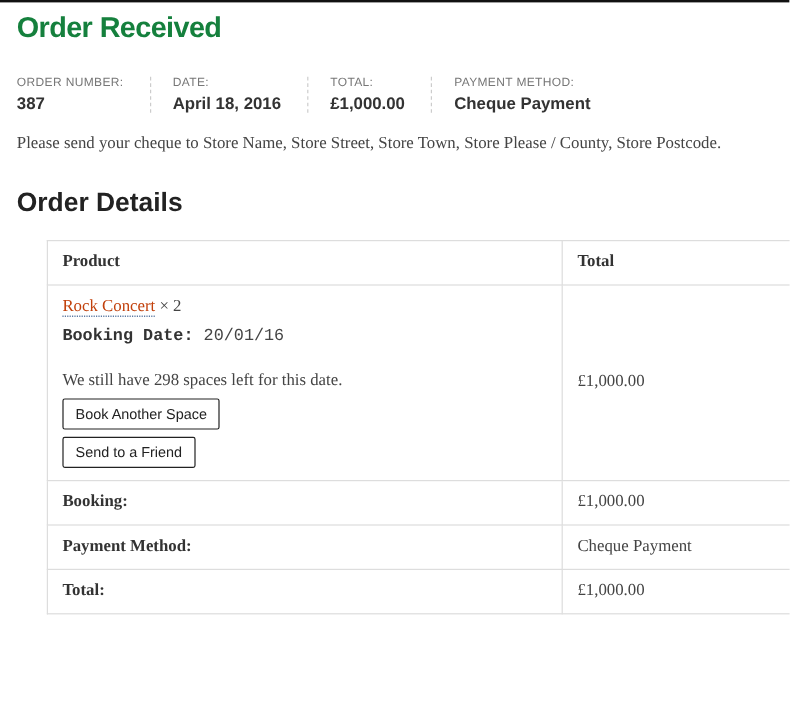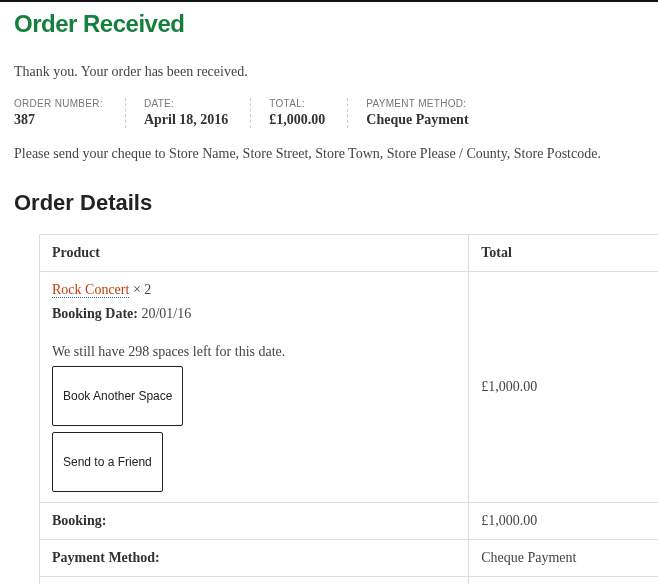--- a/index.html
+++ b/index.html
@@ -39,21 +39,21 @@
   .overview .cell:last-child { border-right: none; }
   .overview .label {
     font-family: Arial, Helvetica, sans-serif;
     font-size: 10px;
     letter-spacing: 0.3px;
     color: #777;
     text-transform: uppercase;
     margin-bottom: 3px;
   }
   .overview .value {
-    font-family: Liberation Serif, serif;
+    font-family: Liberation Sans, sans-serif;
     font-weight: bold;
     color: #333;
     font-size: 14px;
   }
   p.instructions {
     font-family: Georgia, serif;
     font-size: 14px;
     color: #444;
     margin: 0 0 28px 0;
   }
@@ -83,45 +83,44 @@
     font-weight: bold;
     color: #333;
   }
   table.order-details td.product-cell { vertical-align: top; }
   .product-link {
     color: #c2410c;
     text-decoration: none;
     border-bottom: 1px dotted #355a8c;
   }
   .qty { color: #444; }
-  .meta-line { margin-top: 8px; }
+  .meta-line { margin-top: 8px; font-family: Liberation Mono, monospace; }
   .meta-line strong { font-weight: bold; color: #333; }
   .spaces-left { margin-top: 22px; font-size: 14px; }
   .btn {
     display: inline-block;
     font-family: Arial, Helvetica, sans-serif;
     font-size: 12px;
     color: #222;
     background: #fff;
     border: 1.5px solid #222;
     border-radius: 2px;
-    padding: 22px 10px;
+    padding: 5px 10px;
     margin-top: 6px;
     cursor: pointer;
   }
   td.summary-label { font-weight: bold; color: #333; }
 </style>
 </head>
 <body>
 
 <div class="top-rule"></div>
 <div class="container">
   <h1 class="page-title">Order Received</h1>
 
-  <p class="thankyou">Thank you. Your order has been received.</p>
 
   <div class="overview">
     <div class="cell">
       <div class="label">ORDER NUMBER:</div>
       <div class="value">387</div>
     </div>
     <div class="cell">
       <div class="label">DATE:</div>
       <div class="value">April 18, 2016</div>
     </div>

